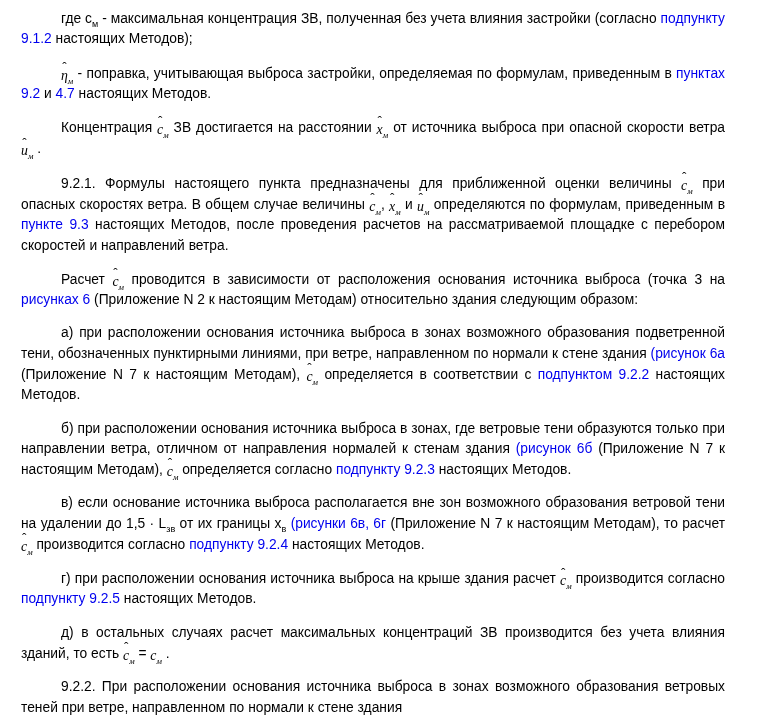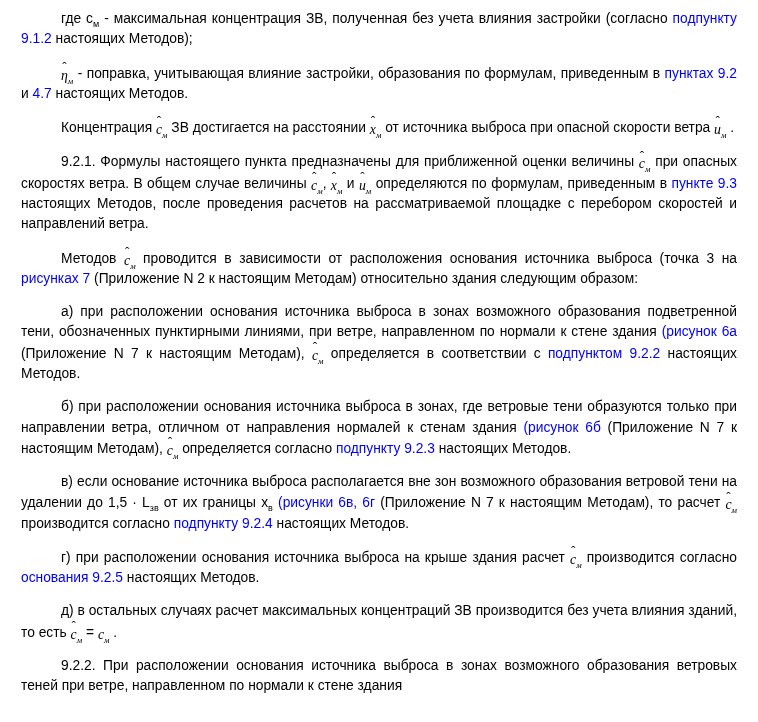--- a/index.html
+++ b/index.html
@@ -16,21 +16,21 @@
     box-sizing: border-box;
     width: 758px;
     padding: 9px 21px 0 21px;
     font-family: "Liberation Sans", "DejaVu Sans", sans-serif;
     font-size: 13.8px;
     line-height: 1.47;
     color: var(--text, #000);
     text-align: justify;
   }
   .doc p {
-    margin: 0 0 13px 0;
+    margin: 0 12px 13px 0;
     text-indent: 40px;
   }
   .run { text-indent: 0; }
   a.lnk {
     color: var(--link, #0000ee);
     text-decoration: none;
     cursor: pointer;
   }
   
   .frm {
@@ -66,24 +66,24 @@
     font-size: 9px;
     line-height: 0;
   }
 </style>
 </head>
 <body style="background: rgb(255, 255, 255);">
 
 <div class="doc">
   <div>
       <p><span class="run">где </span><span class="var"><span class="base">с</span><sub>м</sub></span><span class="run"> - максимальная концентрация ЗВ, полученная без учета влияния застройки (согласно </span><a class="lnk" href="#">подпункту 9.1.2</a><span class="run"> настоящих Методов);</span></p>
-      <p><span class="frm"><span class="base">η<span class="hat">ˆ</span></span><sub>м</sub></span><span class="run"> - поправка, учитывающая влияние застройки, образования по формулам, приведенным в </span><a class="lnk" href="#">пунктах 9.2</a><span class="run"> и </span><a class="lnk" href="#">4.7</a><span class="run"> настоящих Методов.</span></p>
+      <p><span class="frm"><span class="base">η<span class="hat">ˆ</span></span><sub>м</sub></span><span class="run"> - поправка, учитывающая выброса застройки, определяемая по формулам, приведенным в </span><a class="lnk" href="#">пунктах 9.2</a><span class="run"> и </span><a class="lnk" href="#">4.7</a><span class="run"> настоящих Методов.</span></p>
       <p><span class="run">Концентрация </span><span class="frm"><span class="base">c<span class="hat">ˆ</span></span><sub>м</sub></span><span class="run"> ЗВ достигается на расстоянии </span><span class="frm"><span class="base">x<span class="hat">ˆ</span></span><sub>м</sub></span><span class="run"> от источника выброса при опасной скорости ветра </span><span class="frm"><span class="base">u<span class="hat">ˆ</span></span><sub>м</sub></span><span class="run"> .</span></p>
       <p><span class="run">9.2.1. Формулы настоящего пункта предназначены для приближенной оценки величины </span><span class="frm"><span class="base">c<span class="hat">ˆ</span></span><sub>м</sub></span><span class="run"> при опасных скоростях ветра. В общем случае величины </span><span class="frm"><span class="base">c<span class="hat">ˆ</span></span><sub>м</sub></span><span class="run">, </span><span class="frm"><span class="base">x<span class="hat">ˆ</span></span><sub>м</sub></span><span class="run"> и </span><span class="frm"><span class="base">u<span class="hat">ˆ</span></span><sub>м</sub></span><span class="run"> определяются по формулам, приведенным в </span><a class="lnk" href="#">пункте 9.3</a><span class="run"> настоящих Методов, после проведения расчетов на рассматриваемой площадке с перебором скоростей и направлений ветра.</span></p>
-      <p><span class="run">Методов </span><span class="frm"><span class="base">c<span class="hat">ˆ</span></span><sub>м</sub></span><span class="run"> проводится в зависимости от расположения основания источника выброса (точка 3 на </span><a class="lnk" href="#">рисунках 7</a><span class="run"> (Приложение N 2 к настоящим Методам) относительно здания следующим образом:</span></p>
+      <p><span class="run">Расчет </span><span class="frm"><span class="base">c<span class="hat">ˆ</span></span><sub>м</sub></span><span class="run"> проводится в зависимости от расположения основания источника выброса (точка 3 на </span><a class="lnk" href="#">рисунках 6</a><span class="run"> (Приложение N 2 к настоящим Методам) относительно здания следующим образом:</span></p>
       <p><span class="run">а) при расположении основания источника выброса в зонах возможного образования подветренной тени, обозначенных пунктирными линиями, при ветре, направленном по нормали к стене здания </span><a class="lnk" href="#">(рисунок 6а</a><span class="run"> (Приложение N 7 к настоящим Методам), </span><span class="frm"><span class="base">c<span class="hat">ˆ</span></span><sub>м</sub></span><span class="run"> определяется в соответствии с </span><a class="lnk" href="#">подпунктом 9.2.2</a><span class="run"> настоящих Методов.</span></p>
       <p><span class="run">б) при расположении основания источника выброса в зонах, где ветровые тени образуются только при направлении ветра, отличном от направления нормалей к стенам здания </span><a class="lnk" href="#">(рисунок 6б</a><span class="run"> (Приложение N 7 к настоящим Методам), </span><span class="frm"><span class="base">c<span class="hat">ˆ</span></span><sub>м</sub></span><span class="run"> определяется согласно </span><a class="lnk" href="#">подпункту 9.2.3</a><span class="run"> настоящих Методов.</span></p>
       <p><span class="run">в) если основание источника выброса располагается вне зон возможного образования ветровой тени на удалении до 1,5 · </span><span class="var"><span class="base">L</span><sub>зв</sub></span><span class="run"> от их границы </span><span class="var"><span class="base">х</span><sub>в</sub></span><span class="run"> </span><a class="lnk" href="#">(рисунки 6в, 6г</a><span class="run"> (Приложение N 7 к настоящим Методам), то расчет </span><span class="frm"><span class="base">c<span class="hat">ˆ</span></span><sub>м</sub></span><span class="run"> производится согласно </span><a class="lnk" href="#">подпункту 9.2.4</a><span class="run"> настоящих Методов.</span></p>
-      <p><span class="run">г) при расположении основания источника выброса на крыше здания расчет </span><span class="frm"><span class="base">c<span class="hat">ˆ</span></span><sub>м</sub></span><span class="run"> производится согласно </span><a class="lnk" href="#">основания 9.2.5</a><span class="run"> настоящих Методов.</span></p>
+      <p><span class="run">г) при расположении основания источника выброса на крыше здания расчет </span><span class="frm"><span class="base">c<span class="hat">ˆ</span></span><sub>м</sub></span><span class="run"> производится согласно </span><a class="lnk" href="#">подпункту 9.2.5</a><span class="run"> настоящих Методов.</span></p>
       <p><span class="run">д) в остальных случаях расчет максимальных концентраций ЗВ производится без учета влияния зданий, то есть </span><span class="frm"><span class="base">c<span class="hat">ˆ</span></span><sub>м</sub></span><span class="run"> = </span><span class="frm"><span class="base">c</span><sub>м</sub></span><span class="run"> .</span></p>
       <p><span class="run">9.2.2. При расположении основания источника выброса в зонах возможного образования ветровых теней при ветре, направленном по нормали к стене здания </span></p>
     </div>
 </div>
 
 </body></html>

